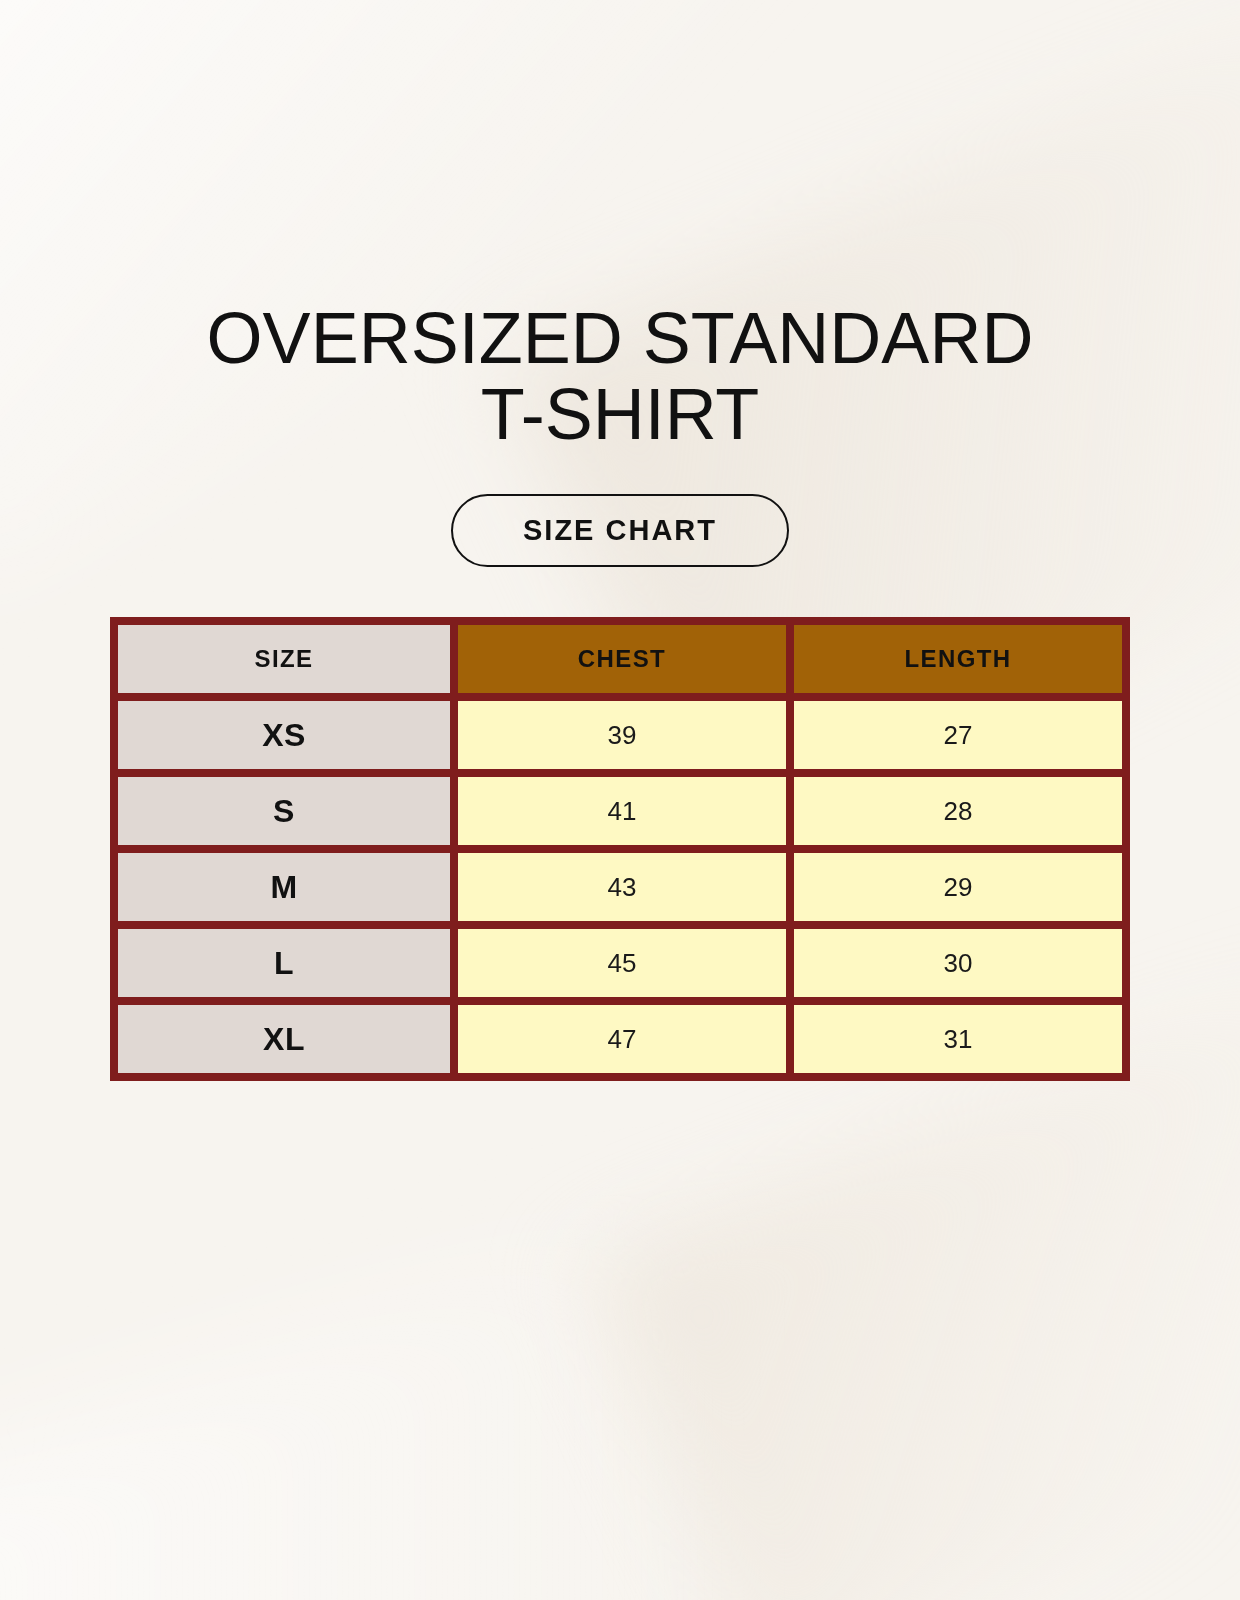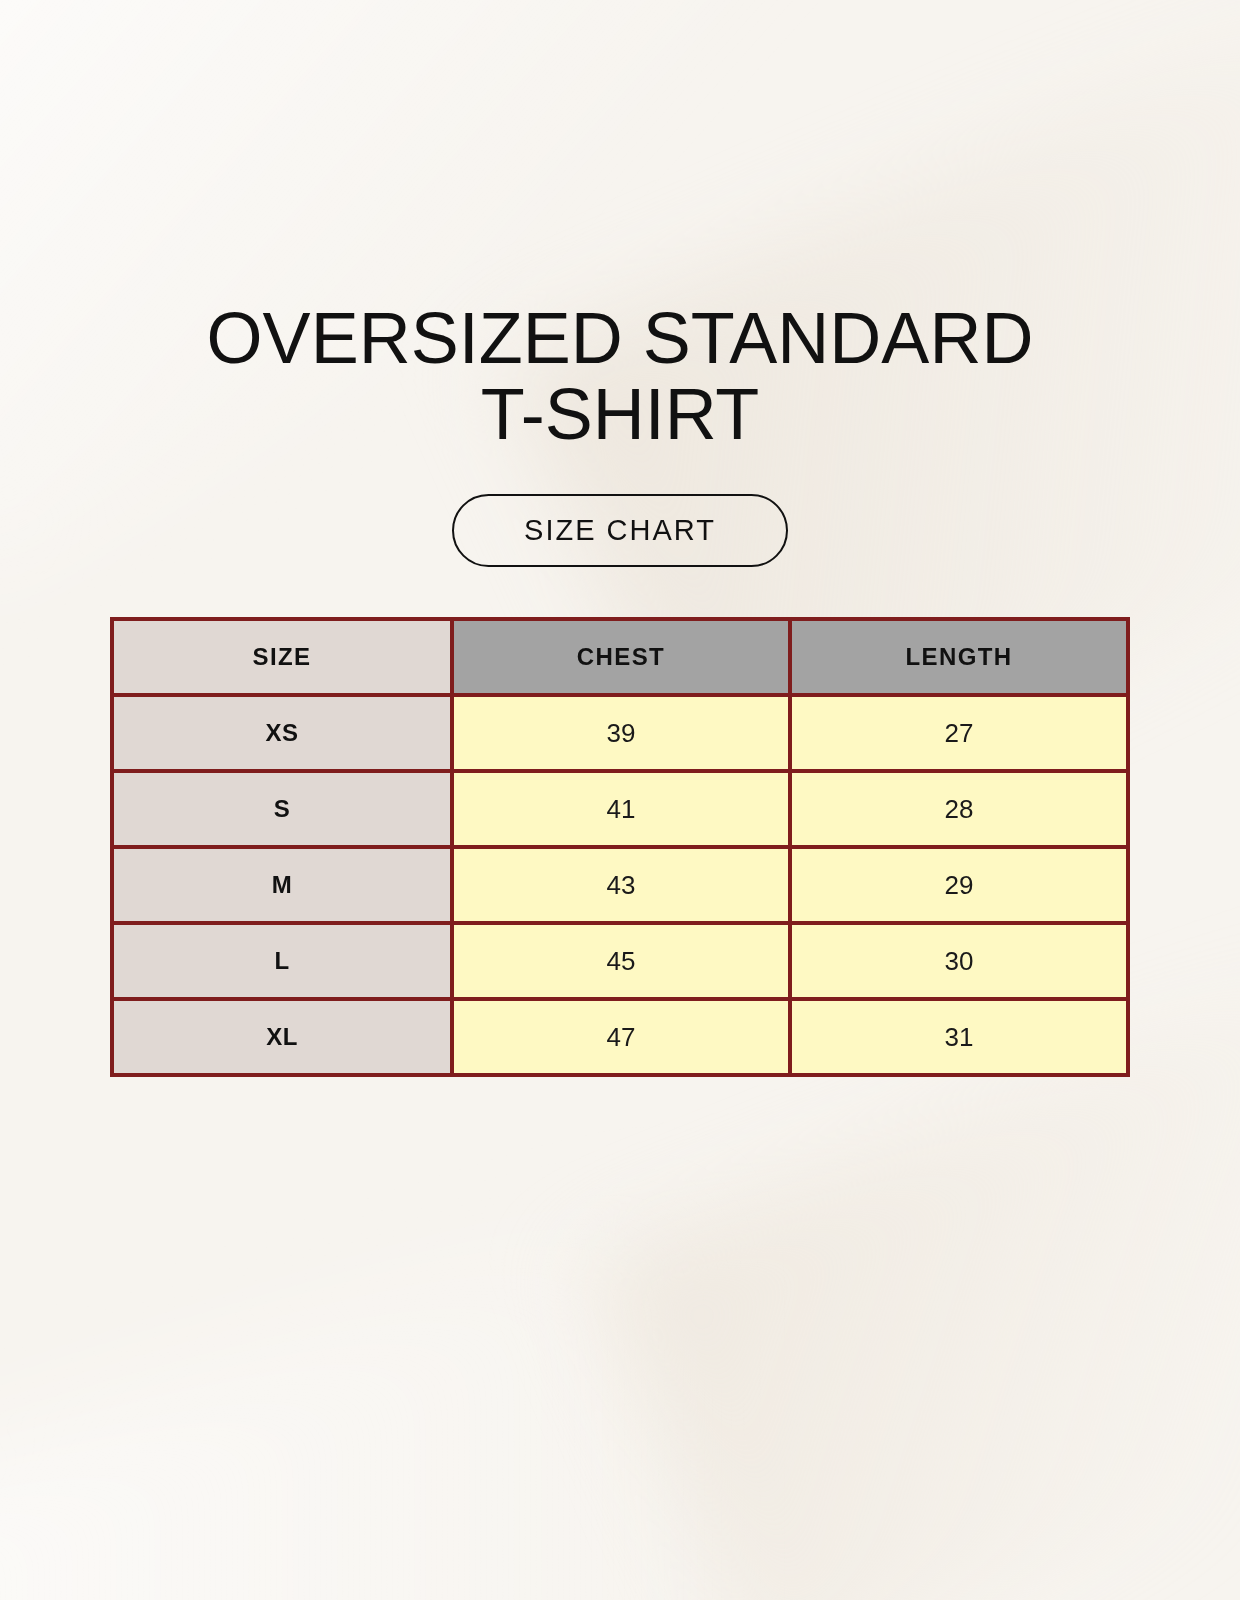--- a/index.html
+++ b/index.html
@@ -73,54 +73,54 @@
     display: flex;
     justify-content: center;
     margin-top: 42px;
   }
   .pill {
     border: 2px solid #111111;
     border-radius: 40px;
     padding: 18px 70px;
     font-size: 29px;
     letter-spacing: 2px;
-    font-weight: 400;
+    font-weight: 700;
     color: #111111;
     background: transparent;
   }
 
   .table-wrap {
     margin-top: 50px;
   }
   table.size-table {
     width: 1020px;
     margin: 0 auto;
     border-collapse: collapse;
     border: 2px solid #1a1a1a;
     table-layout: fixed;
   }
   table.size-table th,
   table.size-table td {
-    border: 4px solid #7f1d1d;
+    border: 8px solid #7f1d1d;
     height: 76px;
     text-align: center;
     vertical-align: middle;
   }
   table.size-table th {
     font-size: 24px;
     font-weight: bold;
     letter-spacing: 1.4px;
     color: #111111;
   }
   th.head-size { background: #e0d8d3; width: 340px; }
-  th.head-measure { background: #a3a3a3; }
+  th.head-measure { background: #a16207; }
 
   td.size-cell {
     background: #e0d8d3;
-    font-size: 24px;
+    font-size: 32px;
     font-weight: bold;
     letter-spacing: 0.5px;
     color: #111111;
   }
   td.value-cell {
     background: #fef9c3;
     font-size: 26px;
     font-weight: 400;
     color: #1a1a1a;
   }

